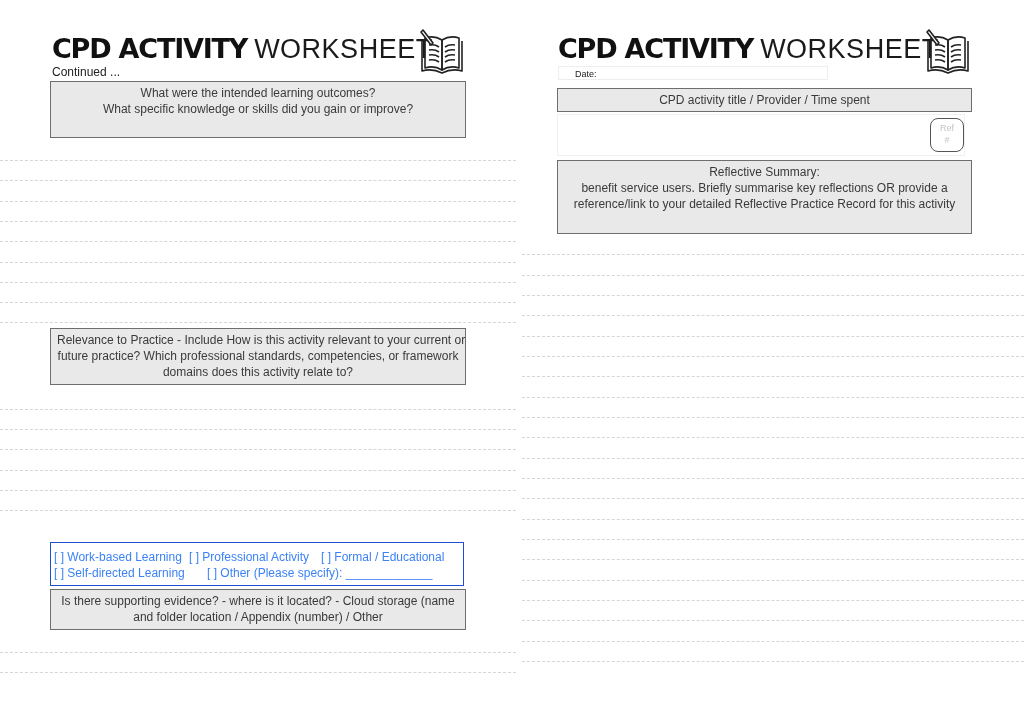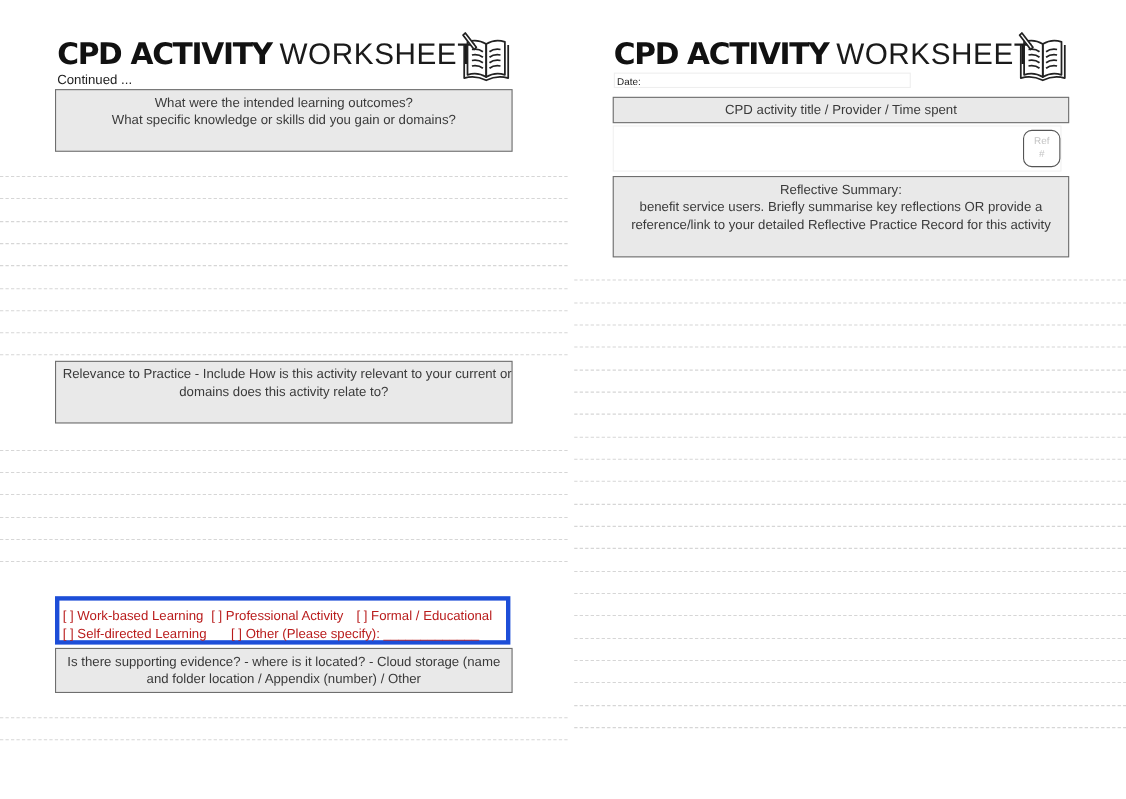--- a/index.html
+++ b/index.html
@@ -14,36 +14,36 @@
   .title .light { font-weight:normal; font-family:"Liberation Sans", sans-serif; letter-spacing:0.5px; color:#1a1a1a; }
   #page-left .title { left:52px; }
   #page-right .title { left:40px; }
 
   .book-icon { position:absolute; top:29px; width:48px; height:48px; }
   #page-left .book-icon { left:418px; }
   #page-right .book-icon { left:406px; }
 
   .subtitle { position:absolute; left:52px; top:65px; font-size:12px; color:#222; }
 
-  .date-field { position:absolute; left:40px; top:66px; width:270px; height:14px; border:1px solid #eeeeee; font-size:9px; color:#222; padding-left:2px; line-height:14px; box-sizing:border-box; }
+  .date-field { position:absolute; left:40px; top:66px; width:270px; height:14px; border:1px solid #eeeeee; font-size:9px; color:#222; padding-left:16px; line-height:14px; box-sizing:border-box; }
 
   .gray-box { position:absolute; background:#e9e9e9; border:1.5px solid #6e6e6e; box-sizing:border-box;
               text-align:center; font-size:12px; color:#3a3a3a; line-height:16px; padding:3px 6px; }
   .gray-box div { white-space:nowrap; }
 
   .white-box { position:absolute; background:#fff; border:1px solid #f0f0f0; box-sizing:border-box; }
 
   .ruled-line { position:absolute; height:0; border-top:1px dashed #d6d6d6; }
   #page-left .ruled-line { left:0; width:516px; }
   #page-right .ruled-line { left:4px; width:502px; }
 
   .ref-box { position:absolute; left:412px; top:118px; width:34px; height:34px; border:1.5px solid #555; border-radius:8px;
              box-sizing:border-box; text-align:center; font-size:9px; line-height:12px; color:#c4c4c4; padding-top:3px; }
 
-  .options { position:absolute; left:50px; top:542px; width:414px; height:44px; background:#fff; border:4px solid #1d4ed8; box-sizing:border-box; font-size:12px; color:#b91c1c; line-height:16px; }
+  .options { position:absolute; left:50px; top:542px; width:414px; height:44px; background:#fff; border:1px solid #1d4ed8; box-sizing:border-box; font-size:12px; color:#3b82f6; line-height:16px; }
   .opt { position:absolute; white-space:nowrap; }
 </style>
 </head>
 <body>
 
 <div class="page" id="page-left">
   <div class="title">
     <span class="bold">CPD ACTIVITY</span>
     <span class="light">WORKSHEET</span>
   </div>
@@ -54,37 +54,38 @@
       <path d="M41 9 L41 39 Q32 36 24 41 L24 11 Q32 6 41 9Z"></path>
       <path d="M11 16 Q17 15 21 18 M11 21 Q17 20 21 23 M11 26 Q17 25 21 28 M11 31 Q17 30 21 33"></path>
       <path d="M27 18 Q31 15 37 16 M27 23 Q31 20 37 21 M27 28 Q31 25 37 26 M27 33 Q31 30 37 31"></path>
       <path d="M3 3 L13 16 L15 14 L5 1 Z" fill="#fff"></path>
     </g>
   </svg>
   <div class="subtitle">Continued ...</div>
 
   <div class="gray-box" style="left:50px; top:81px; width:416px; height:57px;">
     <div>What were the intended learning outcomes?</div>
-    <div>What specific knowledge or skills did you gain or domains?</div>
+    <div>What specific knowledge or skills did you gain or improve?</div>
   </div>
 
   <div>
     <div class="ruled-line" style="top:160px"></div>
     <div class="ruled-line" style="top:180px"></div>
     <div class="ruled-line" style="top:201px"></div>
     <div class="ruled-line" style="top:221px"></div>
     <div class="ruled-line" style="top:241px"></div>
     <div class="ruled-line" style="top:262px"></div>
     <div class="ruled-line" style="top:282px"></div>
     <div class="ruled-line" style="top:302px"></div>
     <div class="ruled-line" style="top:322px"></div>
   </div>
 
   <div class="gray-box" style="left:50px; top:328px; width:416px; height:57px;">
     <div>Relevance to Practice - Include How is this activity relevant to your current or</div>
+    <div>future practice? Which professional standards, competencies, or framework</div>
     <div>domains does this activity relate to?</div>
   </div>
 
   <div>
     <div class="ruled-line" style="top:409px"></div>
     <div class="ruled-line" style="top:429px"></div>
     <div class="ruled-line" style="top:449px"></div>
     <div class="ruled-line" style="top:470px"></div>
     <div class="ruled-line" style="top:490px"></div>
     <div class="ruled-line" style="top:510px"></div>

